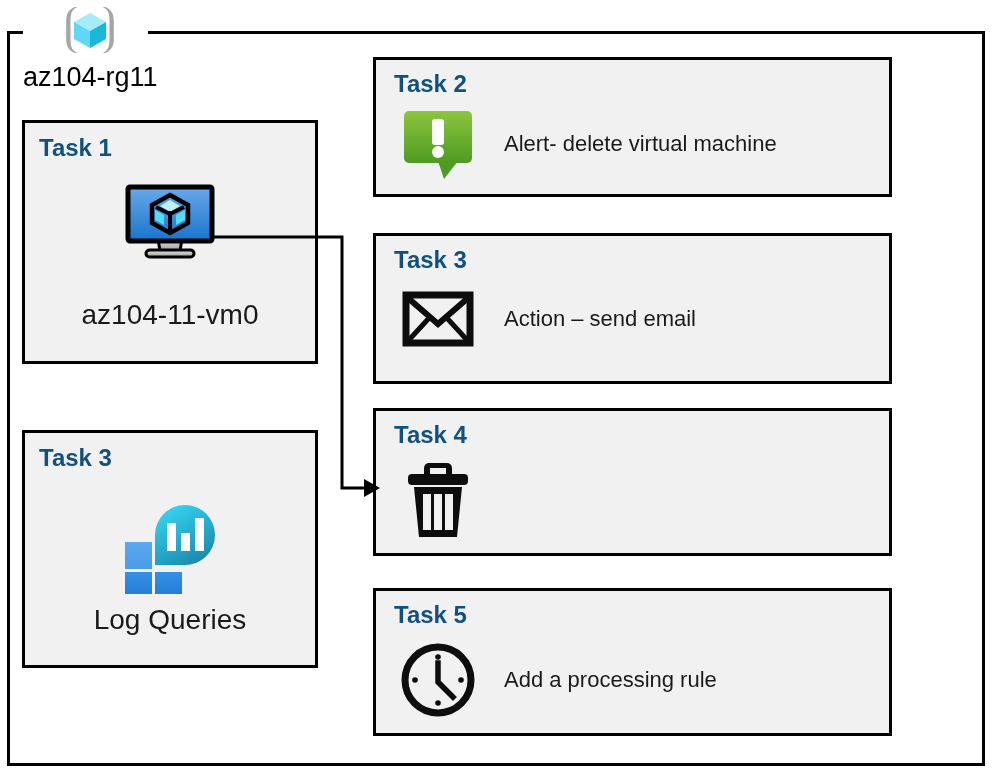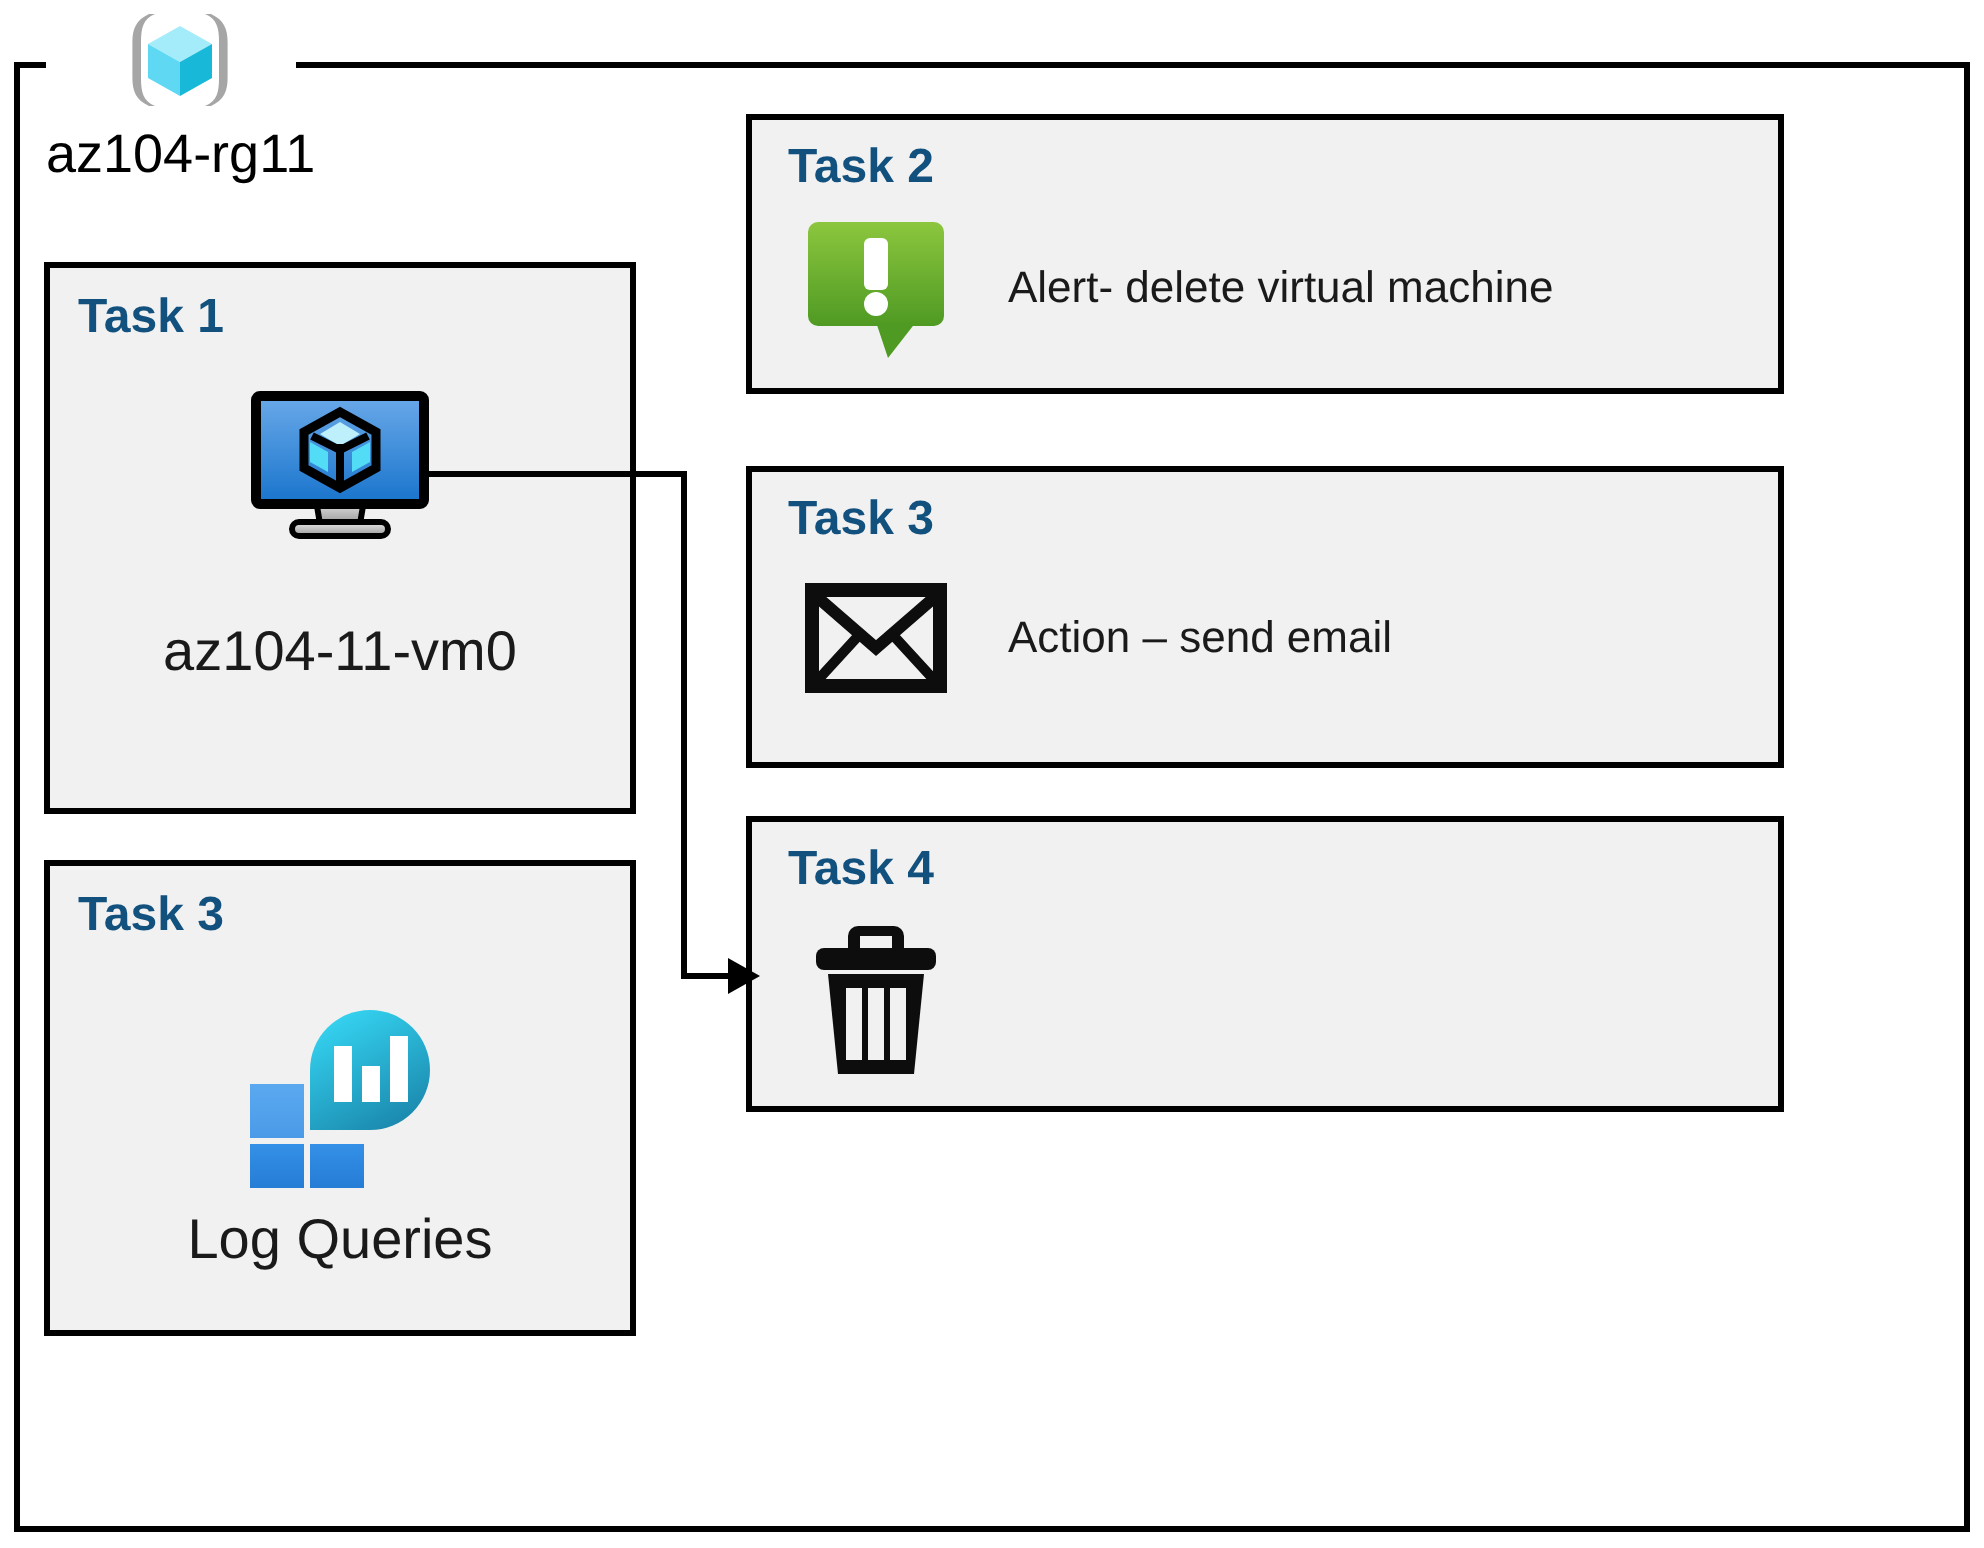--- a/index.html
+++ b/index.html
@@ -142,21 +142,21 @@
     flex: 0 0 auto;
   }
   .card-right .card-caption {
     font-size: 22px;
     color: #1a1a1a;
     line-height: 1.05;
     white-space: nowrap;
   }
 
   
-  #card-task1 { top: 131px; height: 276px; text-decoration: underline; }
+  #card-task1 { top: 120px; height: 244px; text-decoration: underline; }
   #card-task6 { top: 430px; height: 238px; }
   #card-task2 { top: 57px;  height: 140px; }
   #card-task3 { top: 233px; height: 151px; }
   #card-task4 { top: 408px; height: 148px; }
   #card-task5 { top: 588px; height: 148px; }
 
   #card-task1 .card-icon-wrap { top: 58px; }
   #card-task1 .card-caption  { top: 157px; margin-top: 21px; }
   #card-task6 .card-icon-wrap { top: 63px; }
   #card-task6 .card-caption  { top: 173px; }
@@ -321,19 +321,35 @@
 
           <path d="M9 28 L57 28 L52 78 L14 78 Z" fill="#0d0d0d"></path>
           <rect x="18" y="35" width="8" height="36" fill="#f1f1f1"></rect>
           <rect x="29" y="35" width="8" height="36" fill="#f1f1f1"></rect>
           <rect x="40" y="35" width="8" height="36" fill="#f1f1f1"></rect>
         </svg>
       </span>
     </div>
   </div>
 
+  <div class="card card-right" id="card-task5">
+    <div class="card-title">Task 5</div>
+    <div class="card-row">
+      <span class="card-icon-box">
+        <svg viewBox="0 0 78 78" width="78" height="78" aria-hidden="true">
+          <circle cx="39" cy="39" r="33" fill="none" stroke="#0d0d0d" stroke-width="7"></circle>
+          <circle cx="39" cy="16" r="2.8" fill="#0d0d0d"></circle>
+          <circle cx="39" cy="62" r="2.8" fill="#0d0d0d"></circle>
+          <circle cx="16" cy="39" r="2.8" fill="#0d0d0d"></circle>
+          <circle cx="62" cy="39" r="2.8" fill="#0d0d0d"></circle>
+          <path d="M39 22 L39 41 L54 56" fill="none" stroke="#0d0d0d" stroke-width="5.5" stroke-linecap="square"></path>
+        </svg>
+      </span>
+      <span class="card-caption">Add a processing rule</span>
+    </div>
+  </div>
 
   <svg class="connector" viewBox="0 0 992 774">
     <path d="M213 237 L342 237 L342 488 L364 488" fill="none" stroke="#000000" stroke-width="3"></path>
     <polygon points="364,479 364,497 380,488" fill="#000000"></polygon>
   </svg>
 
 </div>
 
 </body></html>

